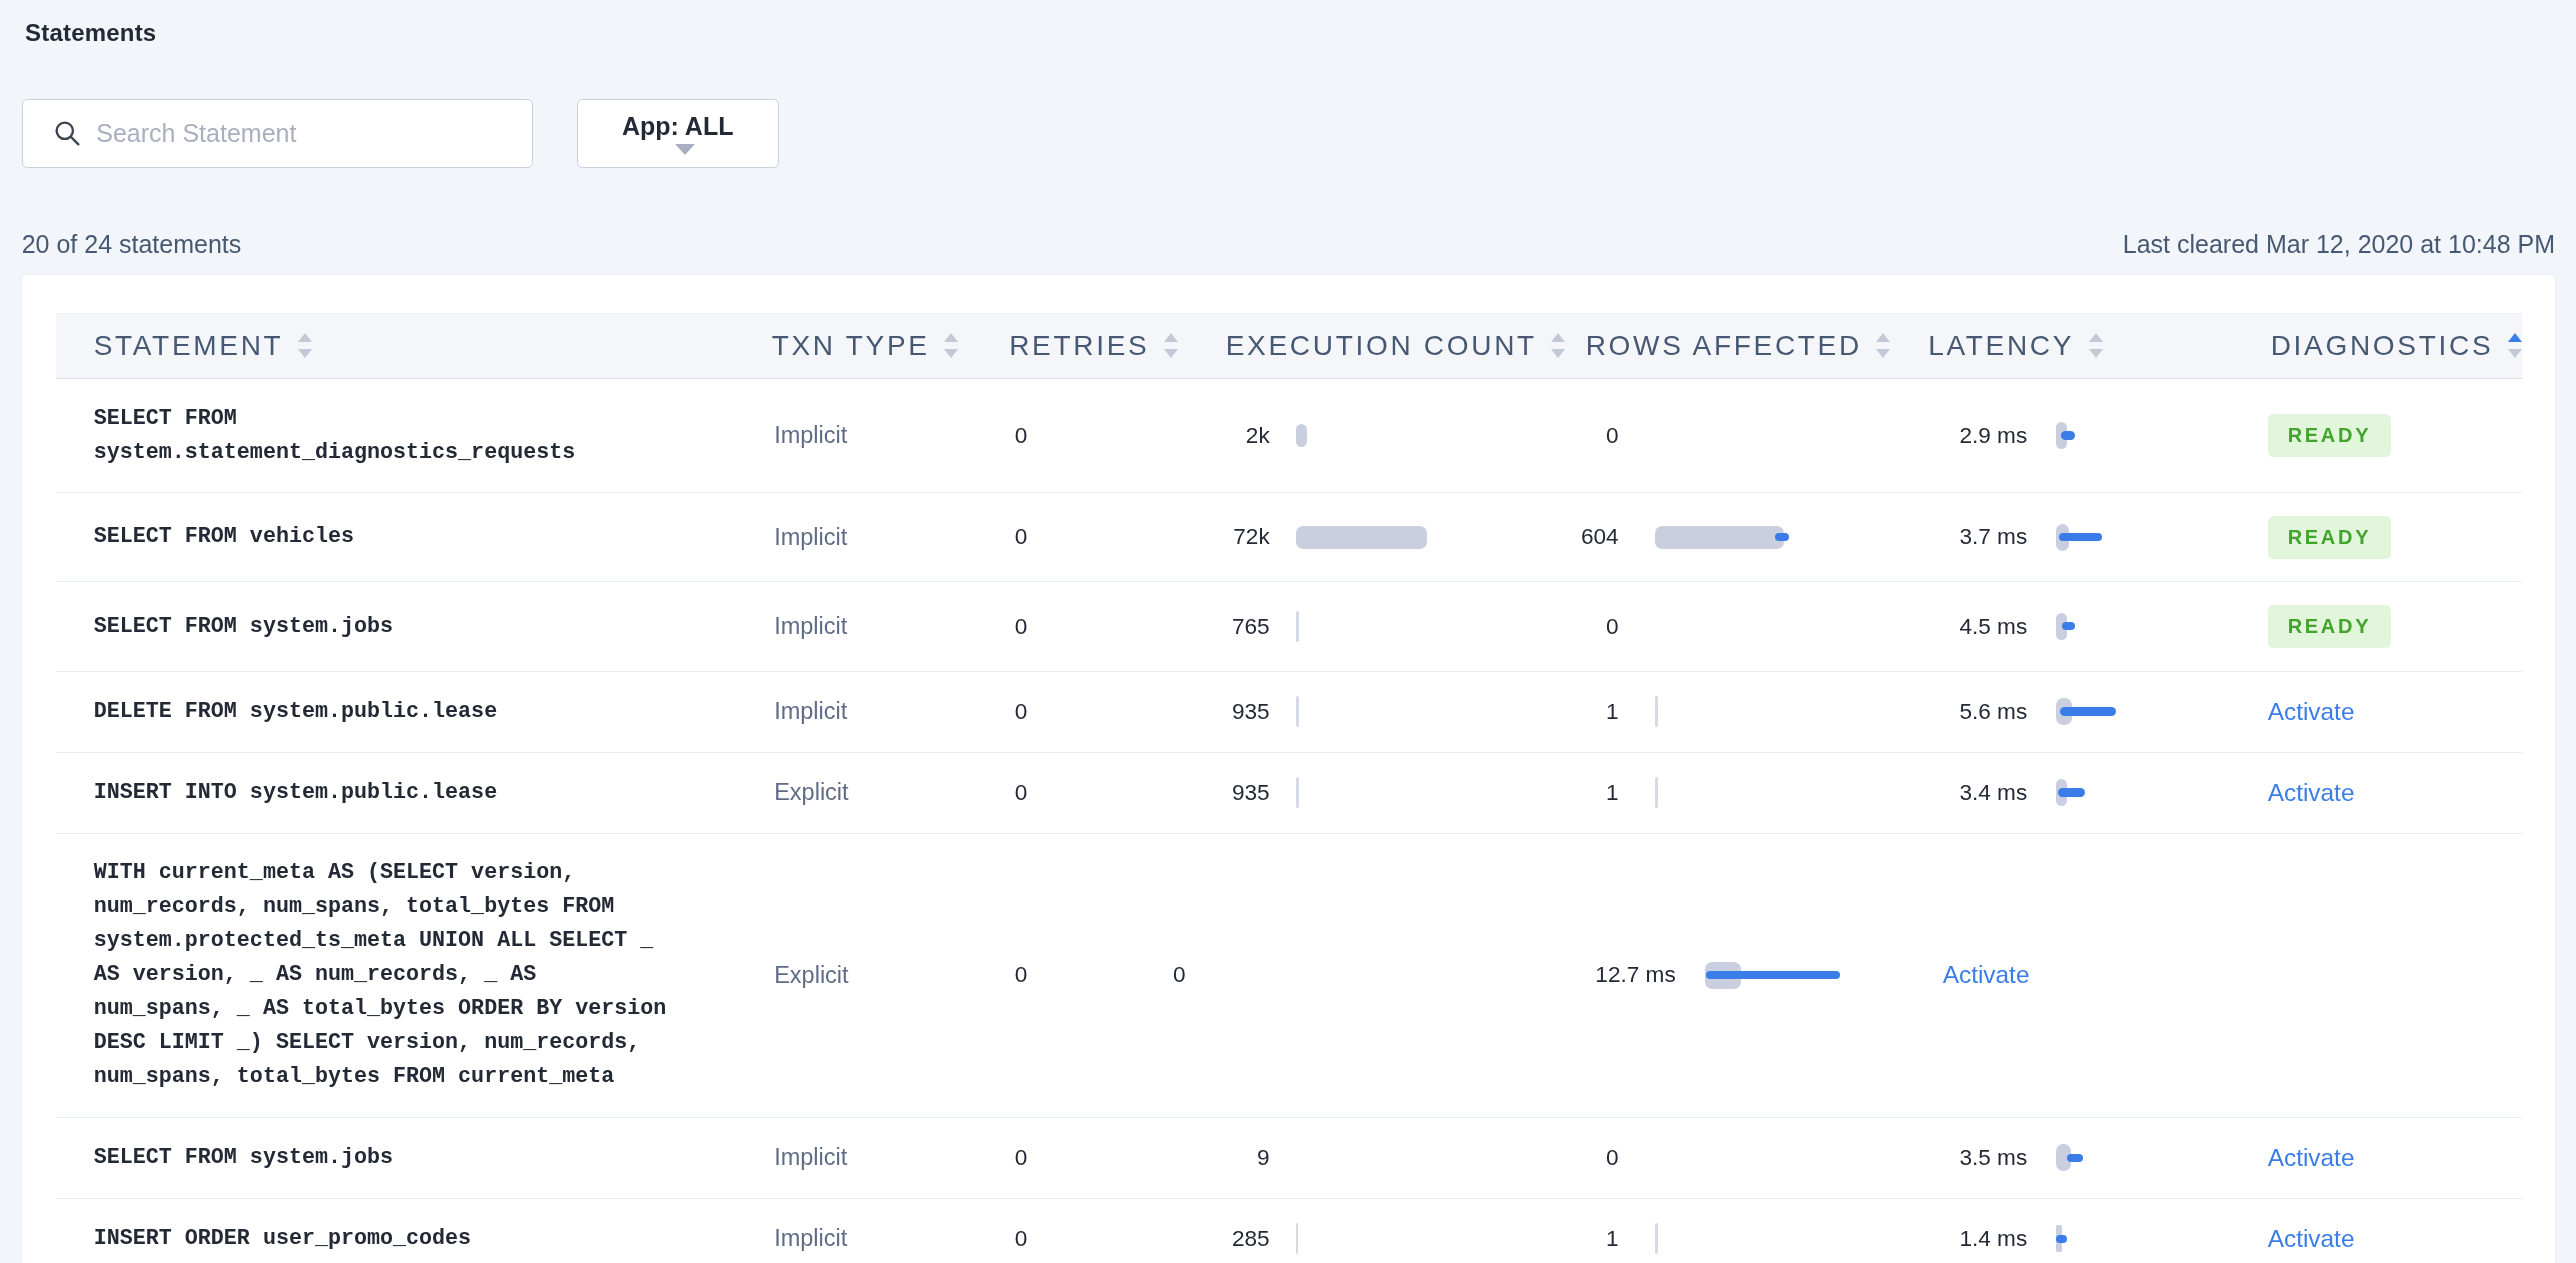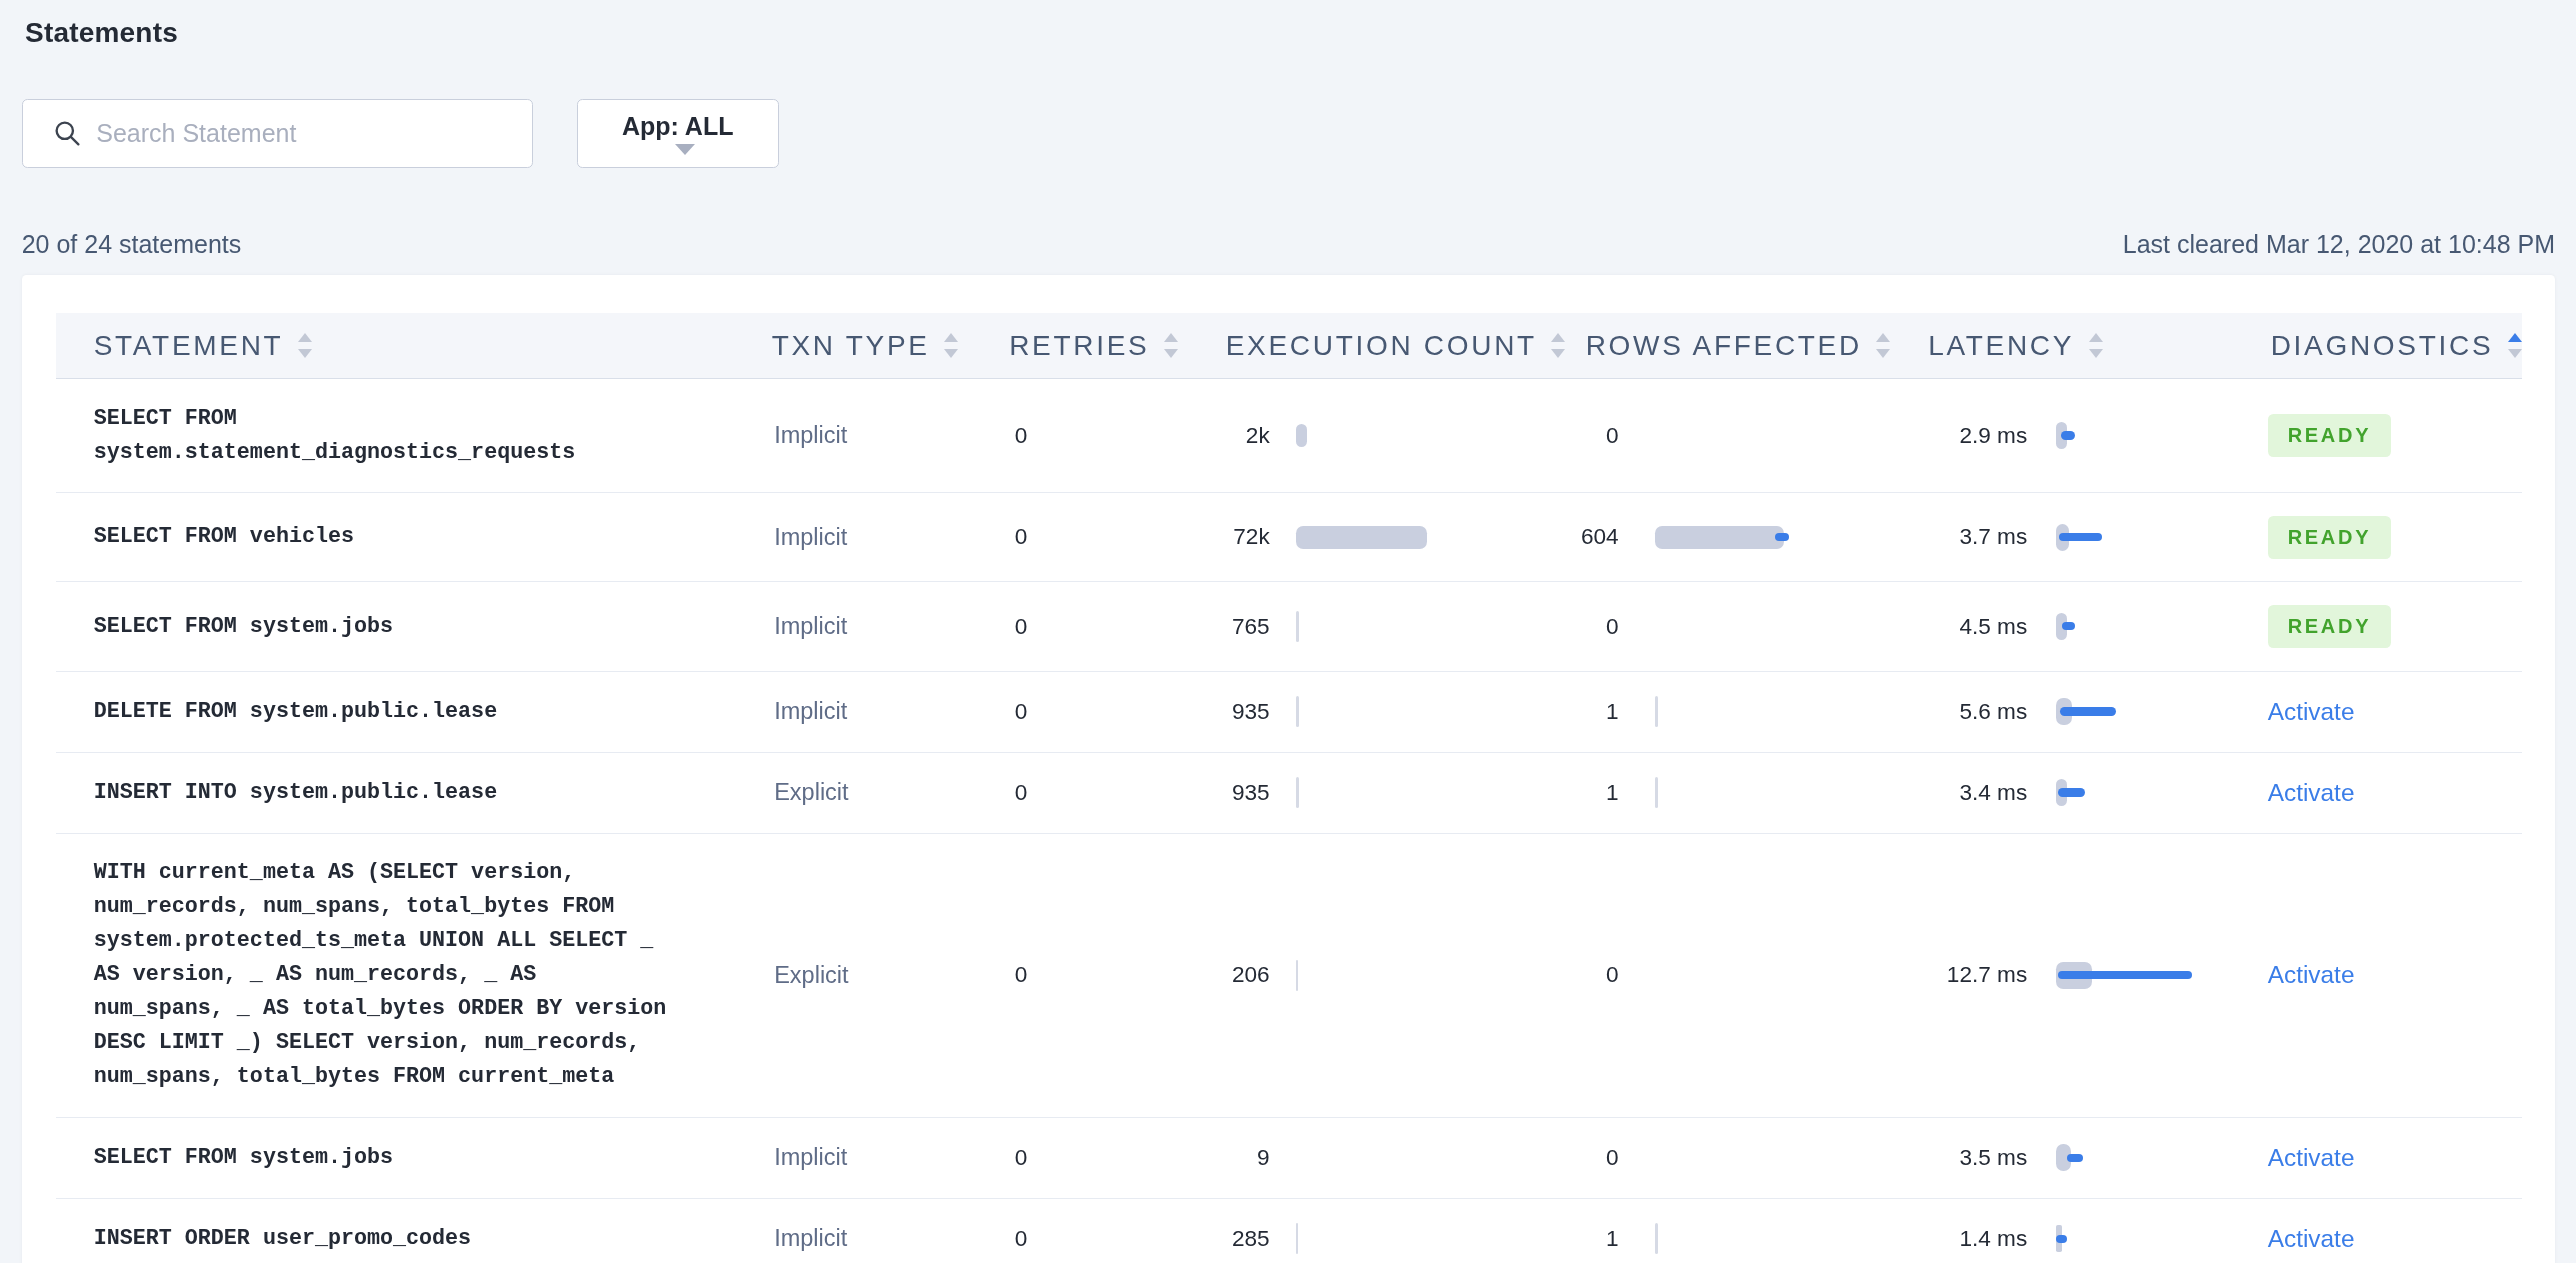--- a/index.html
+++ b/index.html
@@ -11,21 +11,21 @@
     --input-border:#C9CFDC; --placeholder:#A9AFBE; --arrow-gray:#C2C8D5;
   }
   *{box-sizing:border-box;margin:0;padding:0}
   html,body{width:2576px;height:1264px;overflow:hidden}
   body{
     background:var(--bg);
     font-family:"Liberation Sans", sans-serif;
     color:var(--ink);
   }
   .page-title{
-    font-size:28px;font-weight:700;color:var(--ink);
+    font-size:24px;font-weight:700;color:var(--ink);
     padding:10.8px 0 0 25px;line-height:43px;letter-spacing:0.2px;
   }
   
   .controls{display:flex;align-items:center;margin:45px 0 0 21.7px}
   .search-box{
     width:511px;height:69px;background:#fff;border:1.8px solid var(--input-border);
     border-radius:5.4px;display:flex;align-items:center;padding:0 18px;
   }
   .search-box svg{flex:0 0 auto;margin-left:12.6px}
   .search-box input{
@@ -369,26 +369,20 @@
 DESC LIMIT _) SELECT version, num_records,
 num_spans, total_bytes FROM current_meta</span>
     </div>
     <div class="td">
       <span class="txn">Explicit</span>
     </div>
     <div class="td">
       <span class="retries-v">0</span>
     </div>
     <div class="td">
-      <span class="numbox exec-num">206</span>
-      <span class="barwrap exec-barwrap">
-        <span class="gbar exec-bar thin" style="width: 2.7px; height: 31px; border-radius: 1.8px;"></span>
-      </span>
-    </div>
-    <div class="td">
       <span class="numbox rows-num">0</span>
       <span class="barwrap rows-barwrap">
         
         
       </span>
     </div>
     <div class="td">
       <span class="numbox lat-num">12.7 ms</span>
       <span class="lat-chart">
         <span class="lat-gray" style="width: 36px;"></span>

